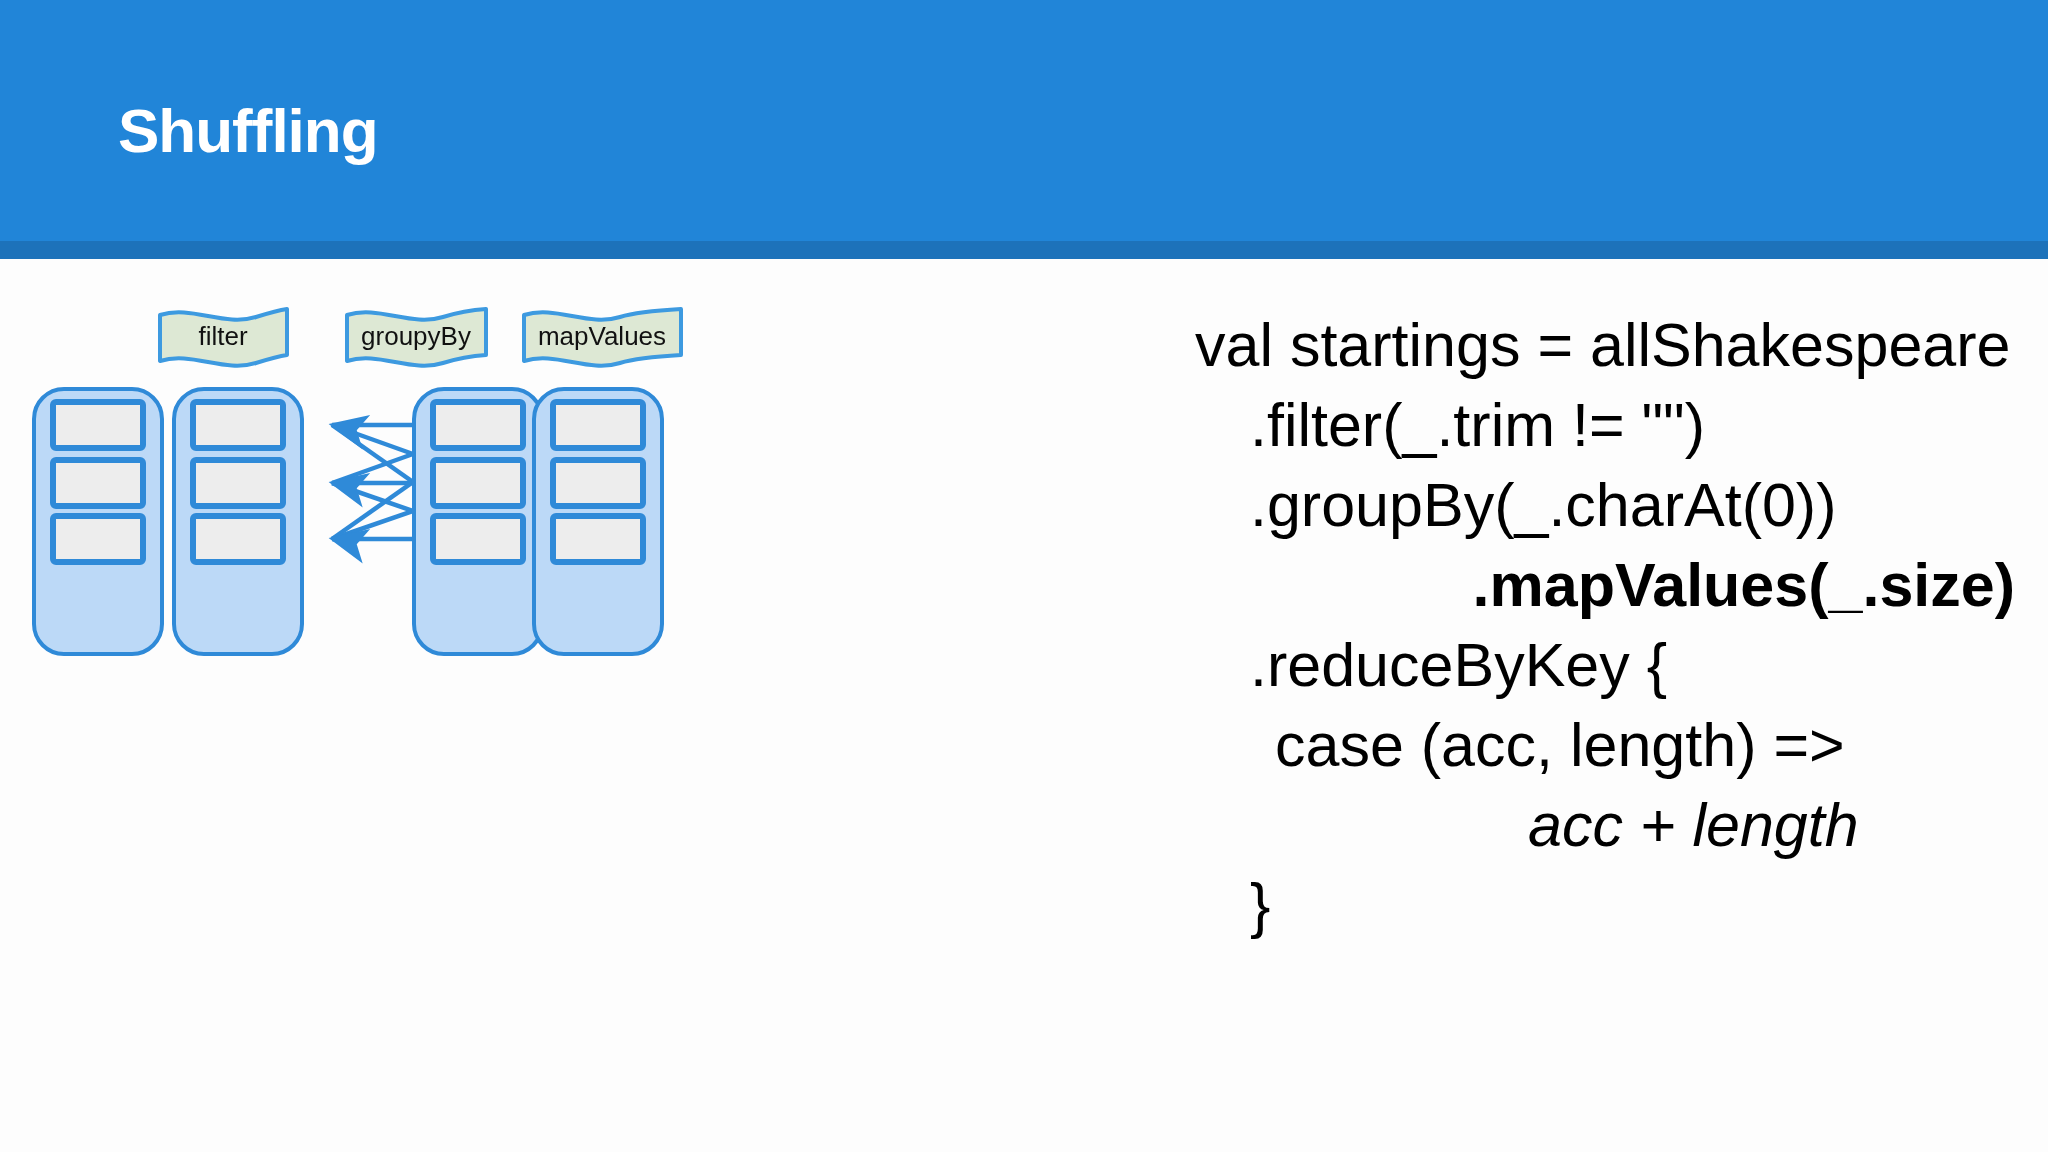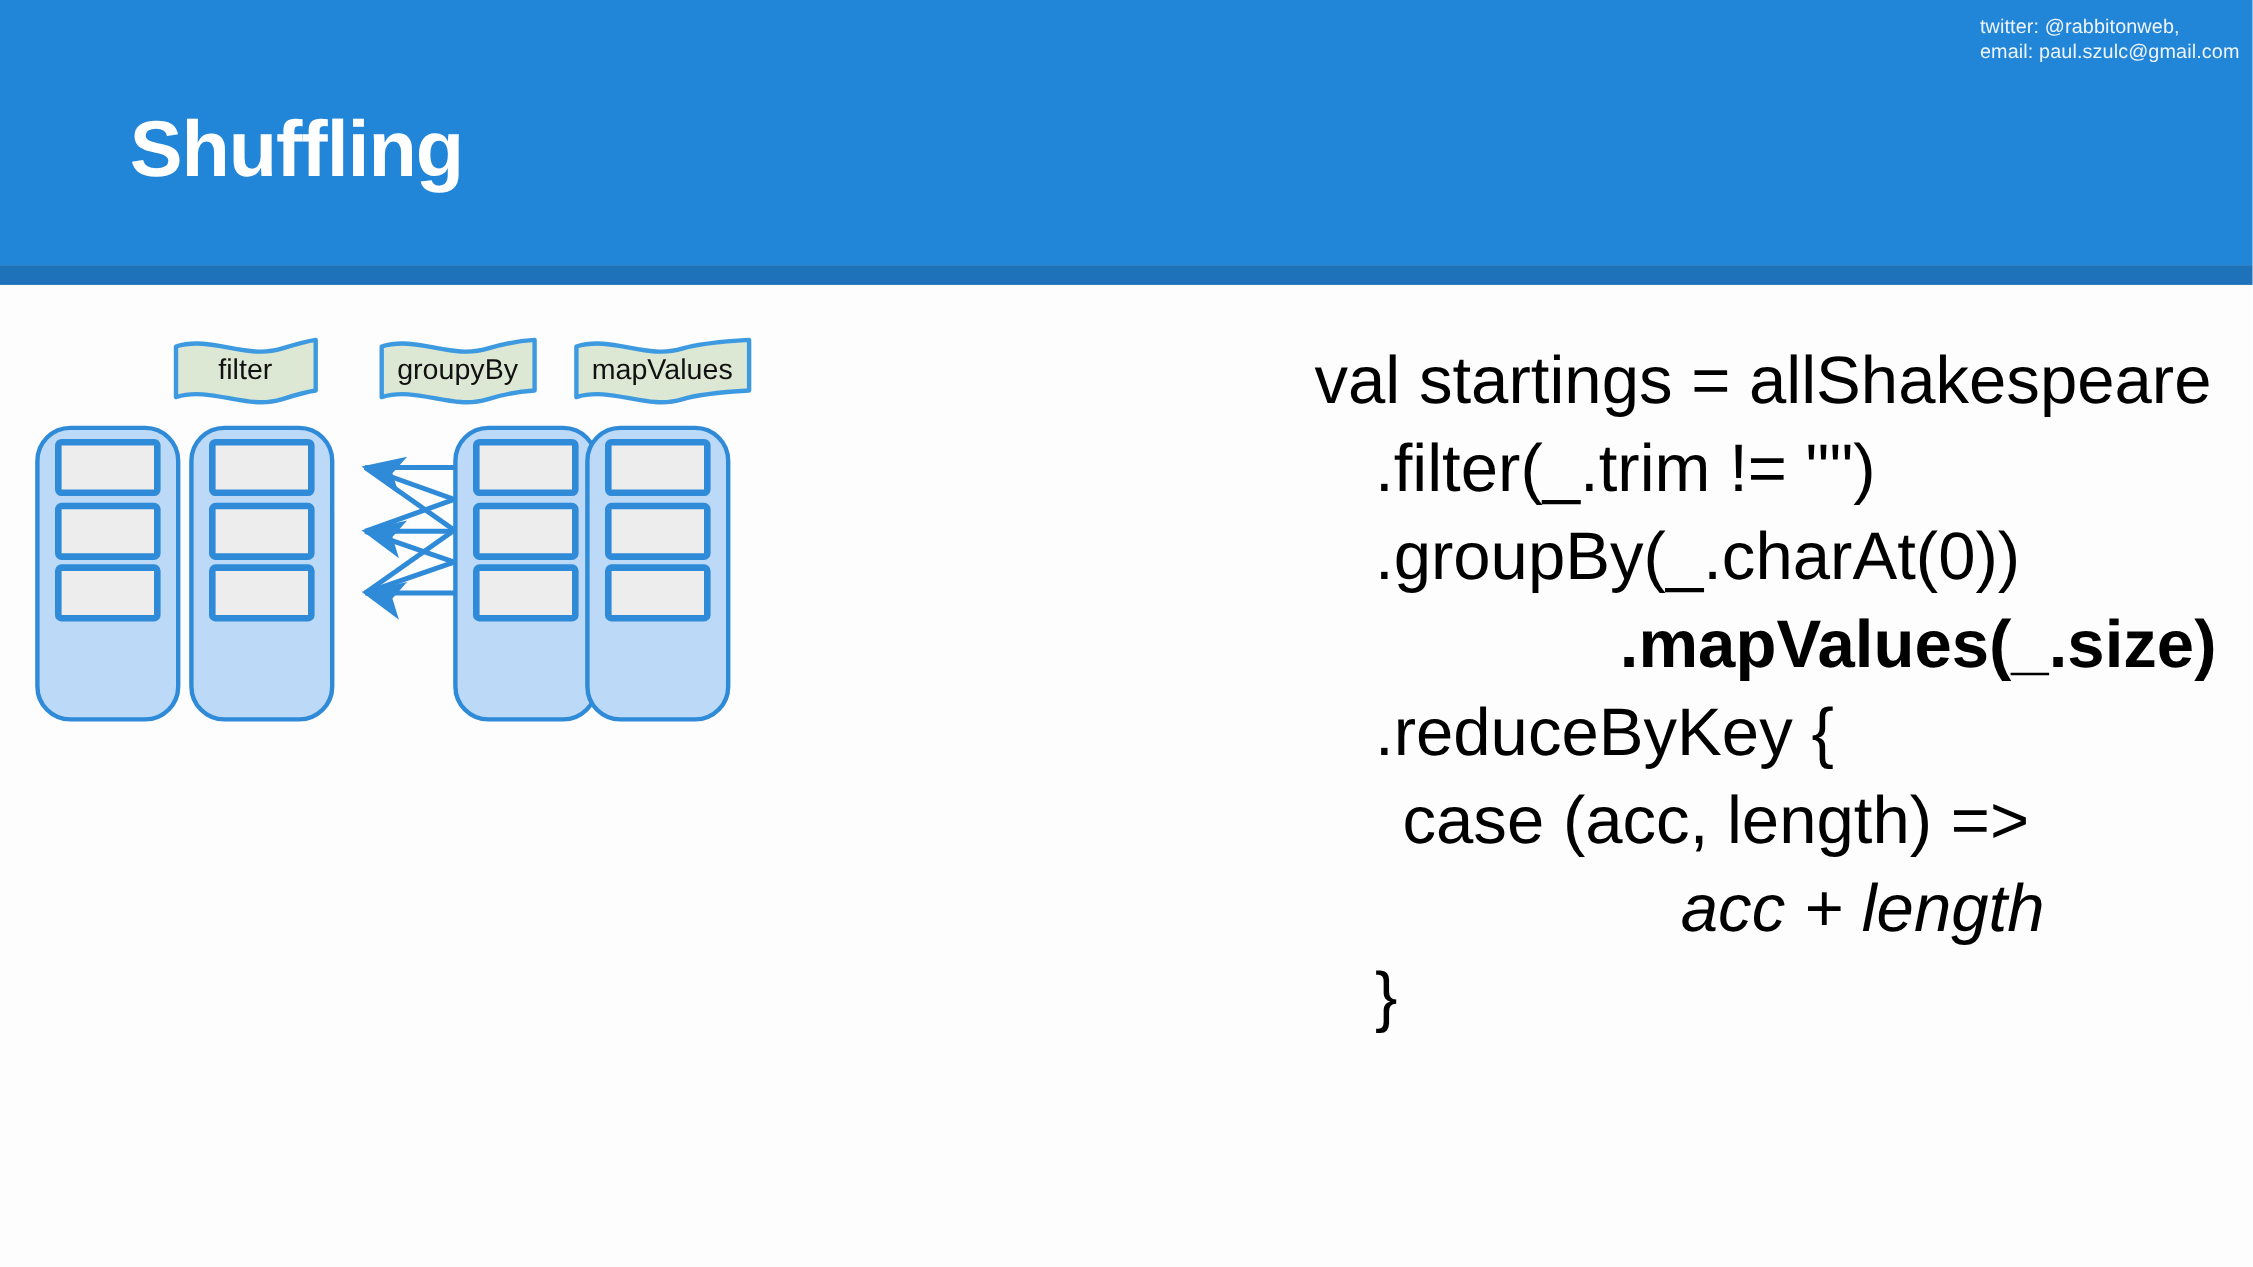--- a/index.html
+++ b/index.html
@@ -45,21 +45,21 @@
     font-size: 18px;
     line-height: 23px;
     white-space: nowrap;
   }
   #contact-block div { letter-spacing: .1px; }
 
   #page-title {
     position: absolute;
     left: 118px;
     top: 100px;
-    font-size: 72px;
+    font-size: 62px;
     font-weight: bold;
     color: #ffffff;
     letter-spacing: -1px;
     line-height: 1;
   }
 
   
   #diagram {
     position: absolute;
     left: 16px;
@@ -97,24 +97,20 @@
   .ind3 { padding-left: 333px; font-style: italic; }
 </style>
 </head>
 <body>
 
 <div id="slide">
 
   <div id="header-band"></div>
   <div id="header-underline"></div>
 
-  <div id="contact-block">
-    <div>twitter: @rabbitonweb,</div>
-    <div>email: paul.szulc@gmail.com</div>
-  </div>
 
   <div id="page-title">Shuffling</div>
 
   <div id="diagram">
     <svg width="1000" height="560" viewBox="0 0 1000 560" xmlns="http://www.w3.org/2000/svg">
       <defs>
         <marker id="arrowEnd" markerWidth="9" markerHeight="9" refX="7.6" refY="4.5" orient="auto" markerUnits="strokeWidth">
           <path d="M0,0.6 L8.6,4.5 L0,8.4 L2.2,4.5 Z" fill="#2f8ad8"></path>
         </marker>
       </defs>

